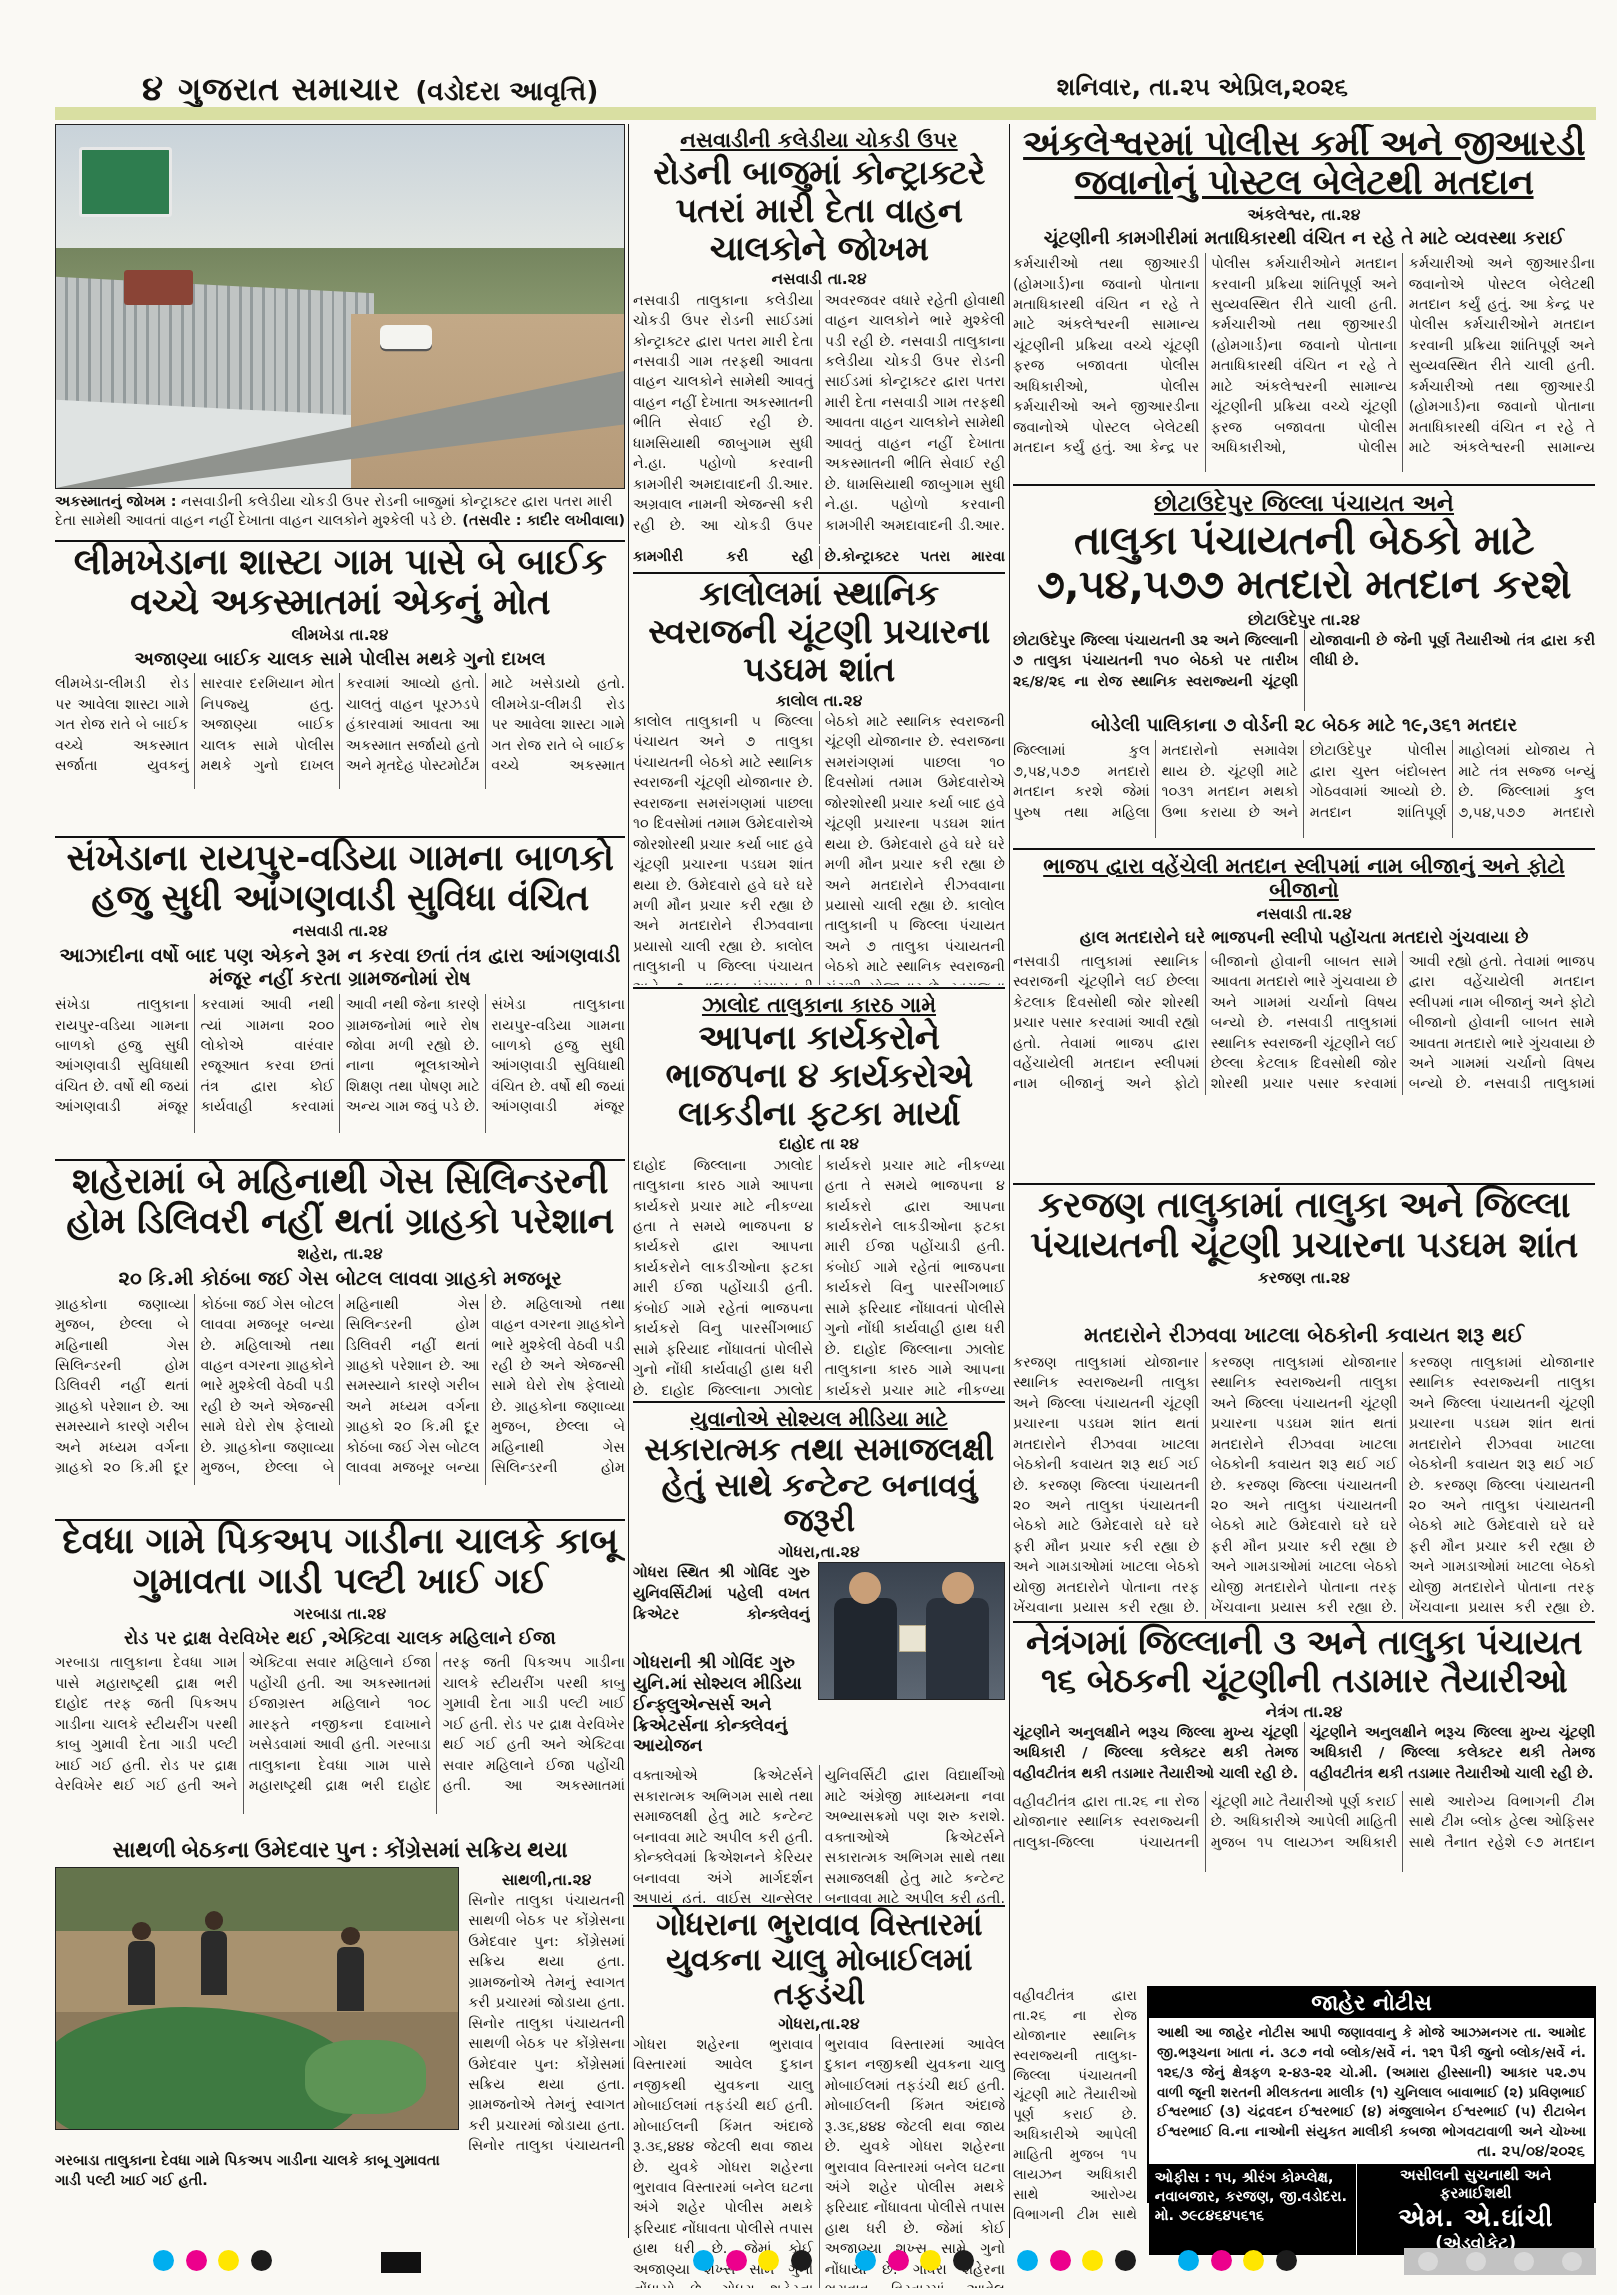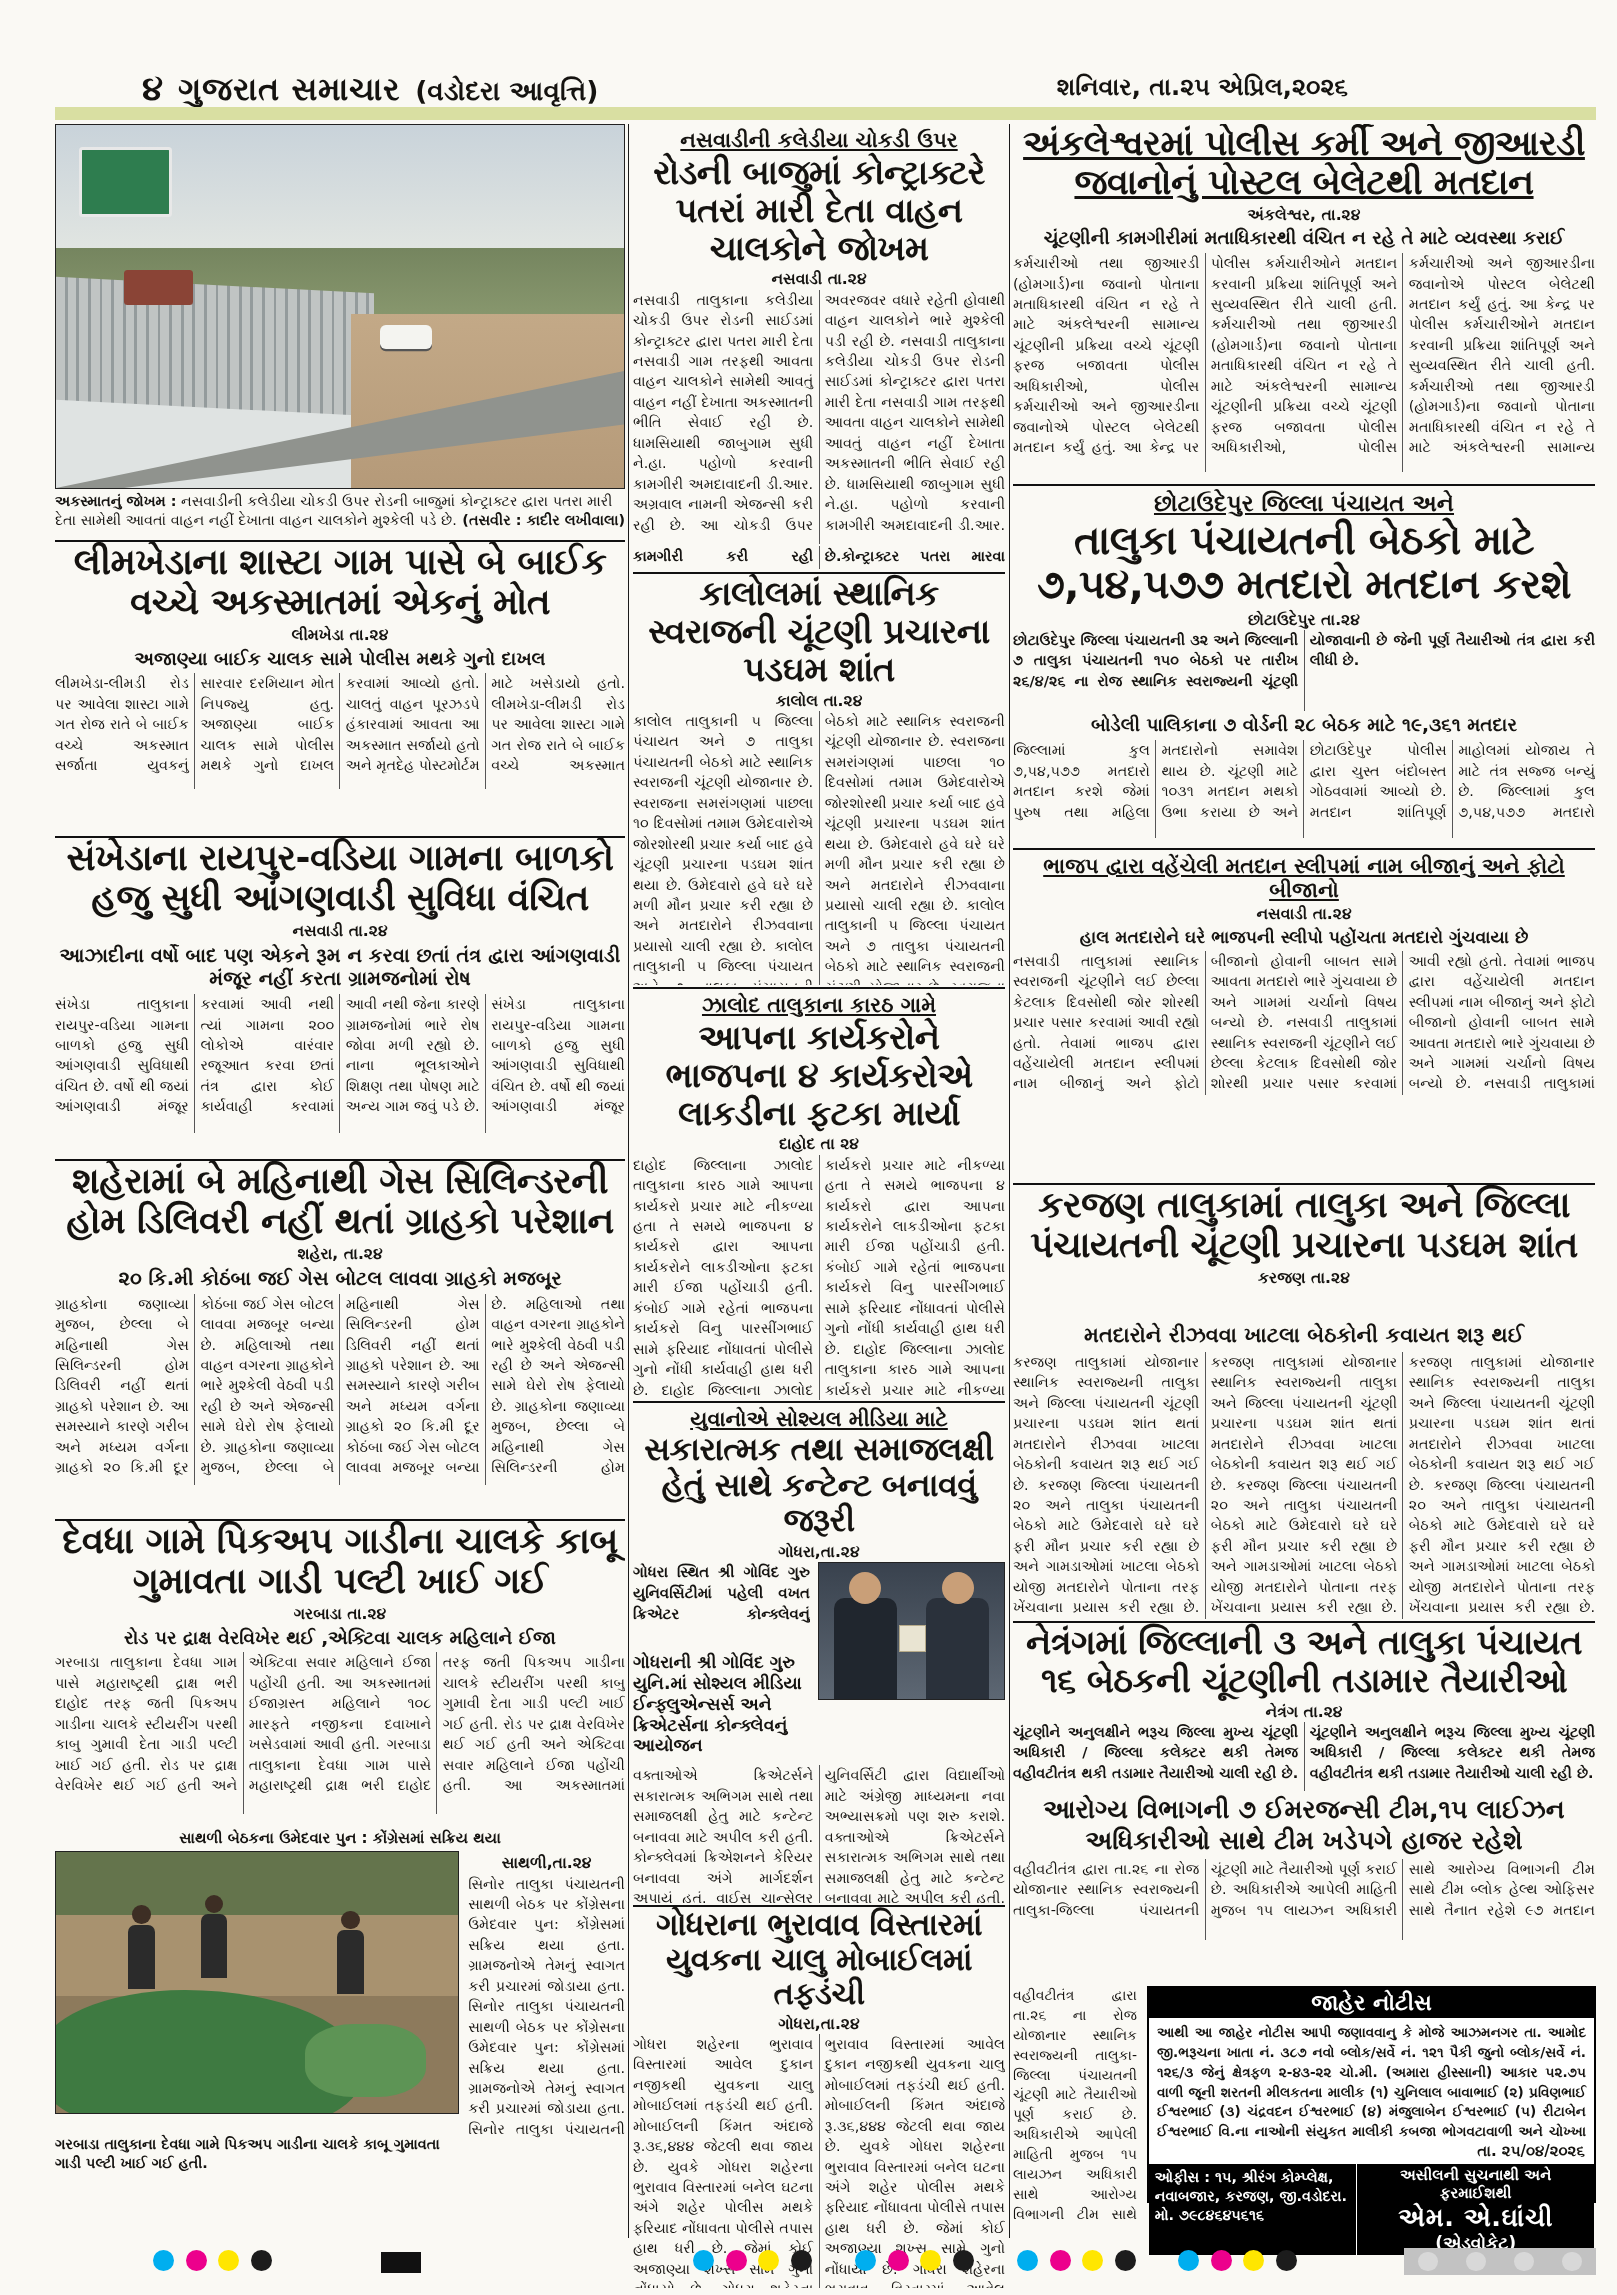--- a/index.html
+++ b/index.html
@@ -121,21 +121,21 @@
     <div class="dateline">શહેરા, તા.૨૪</div>
     <div class="subhead" style="font-size:19.6px;">૨૦ કિ.મી કોઠંબા જઈ ગેસ બોટલ લાવવા ગ્રાહકો મજબૂર</div>
     <div class="body" style="column-count:4;height:191px;">ગ્રાહકોના જણાવ્યા મુજબ, છેલ્લા બે મહિનાથી ગેસ સિલિન્ડરની હોમ ડિલિવરી નહીં થતાં ગ્રાહકો પરેશાન છે. આ સમસ્યાને કારણે ગરીબ અને મધ્યમ વર્ગના ગ્રાહકો ૨૦ કિ.મી દૂર કોઠંબા જઈ ગેસ બોટલ લાવવા મજબૂર બન્યા છે. મહિલાઓ તથા વાહન વગરના ગ્રાહકોને ભારે મુશ્કેલી વેઠવી પડી રહી છે અને એજન્સી સામે ઘેરો રોષ ફેલાયો છે. ગ્રાહકોના જણાવ્યા મુજબ, છેલ્લા બે મહિનાથી ગેસ સિલિન્ડરની હોમ ડિલિવરી નહીં થતાં ગ્રાહકો પરેશાન છે. આ સમસ્યાને કારણે ગરીબ અને મધ્યમ વર્ગના ગ્રાહકો ૨૦ કિ.મી દૂર કોઠંબા જઈ ગેસ બોટલ લાવવા મજબૂર બન્યા છે. મહિલાઓ તથા વાહન વગરના ગ્રાહકોને ભારે મુશ્કેલી વેઠવી પડી રહી છે અને એજન્સી સામે ઘેરો રોષ ફેલાયો છે. ગ્રાહકોના જણાવ્યા મુજબ, છેલ્લા બે મહિનાથી ગેસ સિલિન્ડરની હોમ ડિલિવરી નહીં થતાં ગ્રાહકો પરેશાન છે. આ સમસ્યાને કારણે ગરીબ અને મધ્યમ વર્ગના ગ્રાહકો ૨૦ કિ.મી દૂર કોઠંબા જઈ ગેસ બોટલ લાવવા મજબૂર બન્યા છે. મહિલાઓ તથા વાહન વગરના ગ્રાહકોને ભારે મુશ્કેલી વેઠવી પડી રહી છે અને એજન્સી સામે ઘેરો રોષ ફેલાયો છે. ગ્રાહકોના જણાવ્યા મુજબ, છેલ્લા બે મહિનાથી ગેસ સિલિન્ડરની હોમ ડિલિવરી નહીં થતાં ગ્રાહકો પરેશાન છે. આ સમસ્યાને કારણે ગરીબ અને મધ્યમ વર્ગના ગ્રાહકો ૨૦ કિ.મી દૂર કોઠંબા જઈ ગેસ બોટલ લાવવા મજબૂર બન્યા છે. મહિલાઓ તથા વાહન વગરના ગ્રાહકોને ભારે મુશ્કેલી વેઠવી પડી રહી છે અને એજન્સી સામે ઘેરો રોષ ફેલાયો છે. ગ્રાહકોના જણાવ્યા મુજબ, છેલ્લા બે મહિનાથી ગેસ સિલિન્ડરની હોમ ડિલિવરી નહીં થતાં ગ્રાહકો પરેશાન છે. આ સમસ્યાને કારણે ગરીબ અને મધ્યમ વર્ગના ગ્રાહકો ૨૦ કિ.મી દૂર કોઠંબા જઈ ગેસ બોટલ લાવવા મજબૂર બન્યા છે. મહિલાઓ તથા વાહન વગરના ગ્રાહકોને ભારે મુશ્કેલી વેઠવી પડી રહી છે અને એજન્સી સામે ઘેરો રોષ ફેલાયો છે.</div>
   </div>
 
   <div class="art rule-top" style="left:55px;top:1519px;width:570px;height:734px;">
     <div class="hl" style="font-size:36px;">દેવધા ગામે પિકઅપ ગાડીના ચાલકે કાબૂ ગુમાવતા ગાડી પલ્ટી ખાઈ ગઈ</div>
     <div class="dateline">ગરબાડા તા.૨૪</div>
     <div class="subhead" style="font-size:18.5px;">રોડ પર દ્રાક્ષ વેરવિખેર થઈ ,એક્ટિવા ચાલક મહિલાને ઈજા</div>
     <div class="body" style="column-count:3;height:162px;">ગરબાડા તાલુકાના દેવધા ગામ પાસે મહારાષ્ટ્રથી દ્રાક્ષ ભરી દાહોદ તરફ જતી પિકઅપ ગાડીના ચાલકે સ્ટીયરીંગ પરથી કાબુ ગુમાવી દેતા ગાડી પલ્ટી ખાઈ ગઈ હતી. રોડ પર દ્રાક્ષ વેરવિખેર થઈ ગઈ હતી અને એક્ટિવા સવાર મહિલાને ઈજા પહોંચી હતી. આ અકસ્માતમાં ઈજાગ્રસ્ત મહિલાને ૧૦૮ મારફતે નજીકના દવાખાને ખસેડવામાં આવી હતી. ગરબાડા તાલુકાના દેવધા ગામ પાસે મહારાષ્ટ્રથી દ્રાક્ષ ભરી દાહોદ તરફ જતી પિકઅપ ગાડીના ચાલકે સ્ટીયરીંગ પરથી કાબુ ગુમાવી દેતા ગાડી પલ્ટી ખાઈ ગઈ હતી. રોડ પર દ્રાક્ષ વેરવિખેર થઈ ગઈ હતી અને એક્ટિવા સવાર મહિલાને ઈજા પહોંચી હતી. આ અકસ્માતમાં ઈજાગ્રસ્ત મહિલાને ૧૦૮ મારફતે નજીકના દવાખાને ખસેડવામાં આવી હતી. ગરબાડા તાલુકાના દેવધા ગામ પાસે મહારાષ્ટ્રથી દ્રાક્ષ ભરી દાહોદ તરફ જતી પિકઅપ ગાડીના ચાલકે સ્ટીયરીંગ પરથી કાબુ ગુમાવી દેતા ગાડી પલ્ટી ખાઈ ગઈ હતી. રોડ પર દ્રાક્ષ વેરવિખેર થઈ ગઈ હતી અને એક્ટિવા સવાર મહિલાને ઈજા પહોંચી હતી. આ અકસ્માતમાં ઈજાગ્રસ્ત મહિલાને ૧૦૮ મારફતે નજીકના દવાખાને ખસેડવામાં આવી હતી. ગરબાડા તાલુકાના દેવધા ગામ પાસે મહારાષ્ટ્રથી દ્રાક્ષ ભરી દાહોદ તરફ જતી પિકઅપ ગાડીના ચાલકે સ્ટીયરીંગ પરથી કાબુ ગુમાવી દેતા ગાડી પલ્ટી ખાઈ ગઈ હતી. રોડ પર દ્રાક્ષ વેરવિખેર થઈ ગઈ હતી અને એક્ટિવા સવાર મહિલાને ઈજા પહોંચી હતી. આ અકસ્માતમાં ઈજાગ્રસ્ત મહિલાને ૧૦૮ મારફતે નજીકના દવાખાને ખસેડવામાં આવી હતી.</div>
-    <div class="subhead" style="font-size:15px;margin-top:15px;">સાથળી બેઠકના ઉમેદવાર પુન : કોંગ્રેસમાં સક્રિય થયા</div>
+    <div class="subhead" style="font-size:22px;margin-top:23px;font-family:Liberation Serif, serif;">સાથળી બેઠકના ઉમેદવાર પુન : કોંગ્રેસમાં સક્રિય થયા</div>
     <div style="display:flex;gap:9.2px;margin-top:3.5px;">
       <div style="flex:0 0 404px;">
         <div class="ph3" style="width:402px;height:261px;">
           <div class="person" style="left:18%;top:28%;">
               <i></i>
             </div>
           <div class="person" style="left:36%;top:24%;">
               <i></i>
             </div>
           <div class="person" style="left:70%;top:30%;">
@@ -229,21 +229,20 @@
     <div class="hl" style="font-size:36px;">કરજણ તાલુકામાં  તાલુકા અને જિલ્લા પંચાયતની ચૂંટણી પ્રચારના પડઘમ શાંત</div>
     <div class="dateline">કરજણ તા.૨૪</div>
     <div class="subhead" style="font-size:21px;margin-top:36px;">મતદારોને રીઝવવા ખાટલા બેઠકોની કવાયત શરૂ થઈ</div>
     <div class="body" style="column-count:3;height:271px;">કરજણ તાલુકામાં યોજાનાર સ્થાનિક સ્વરાજ્યની તાલુકા અને જિલ્લા પંચાયતની ચૂંટણી પ્રચારના પડઘમ શાંત થતાં મતદારોને રીઝવવા ખાટલા બેઠકોની કવાયત શરૂ થઈ ગઈ છે. કરજણ જિલ્લા પંચાયતની ૨૦ અને તાલુકા પંચાયતની બેઠકો માટે ઉમેદવારો ઘરે ઘરે ફરી મૌન પ્રચાર કરી રહ્યા છે અને ગામડાઓમાં ખાટલા બેઠકો યોજી મતદારોને પોતાના તરફ ખેંચવાના પ્રયાસ કરી રહ્યા છે. કરજણ તાલુકામાં યોજાનાર સ્થાનિક સ્વરાજ્યની તાલુકા અને જિલ્લા પંચાયતની ચૂંટણી પ્રચારના પડઘમ શાંત થતાં મતદારોને રીઝવવા ખાટલા બેઠકોની કવાયત શરૂ થઈ ગઈ છે. કરજણ જિલ્લા પંચાયતની ૨૦ અને તાલુકા પંચાયતની બેઠકો માટે ઉમેદવારો ઘરે ઘરે ફરી મૌન પ્રચાર કરી રહ્યા છે અને ગામડાઓમાં ખાટલા બેઠકો યોજી મતદારોને પોતાના તરફ ખેંચવાના પ્રયાસ કરી રહ્યા છે. કરજણ તાલુકામાં યોજાનાર સ્થાનિક સ્વરાજ્યની તાલુકા અને જિલ્લા પંચાયતની ચૂંટણી પ્રચારના પડઘમ શાંત થતાં મતદારોને રીઝવવા ખાટલા બેઠકોની કવાયત શરૂ થઈ ગઈ છે. કરજણ જિલ્લા પંચાયતની ૨૦ અને તાલુકા પંચાયતની બેઠકો માટે ઉમેદવારો ઘરે ઘરે ફરી મૌન પ્રચાર કરી રહ્યા છે અને ગામડાઓમાં ખાટલા બેઠકો યોજી મતદારોને પોતાના તરફ ખેંચવાના પ્રયાસ કરી રહ્યા છે. કરજણ તાલુકામાં યોજાનાર સ્થાનિક સ્વરાજ્યની તાલુકા અને જિલ્લા પંચાયતની ચૂંટણી પ્રચારના પડઘમ શાંત થતાં મતદારોને રીઝવવા ખાટલા બેઠકોની કવાયત શરૂ થઈ ગઈ છે. કરજણ જિલ્લા પંચાયતની ૨૦ અને તાલુકા પંચાયતની બેઠકો માટે ઉમેદવારો ઘરે ઘરે ફરી મૌન પ્રચાર કરી રહ્યા છે અને ગામડાઓમાં ખાટલા બેઠકો યોજી મતદારોને પોતાના તરફ ખેંચવાના પ્રયાસ કરી રહ્યા છે. કરજણ તાલુકામાં યોજાનાર સ્થાનિક સ્વરાજ્યની તાલુકા અને જિલ્લા પંચાયતની ચૂંટણી પ્રચારના પડઘમ શાંત થતાં મતદારોને રીઝવવા ખાટલા બેઠકોની કવાયત શરૂ થઈ ગઈ છે. કરજણ જિલ્લા પંચાયતની ૨૦ અને તાલુકા પંચાયતની બેઠકો માટે ઉમેદવારો ઘરે ઘરે ફરી મૌન પ્રચાર કરી રહ્યા છે અને ગામડાઓમાં ખાટલા બેઠકો યોજી મતદારોને પોતાના તરફ ખેંચવાના પ્રયાસ કરી રહ્યા છે. કરજણ તાલુકામાં યોજાનાર સ્થાનિક સ્વરાજ્યની તાલુકા અને જિલ્લા પંચાયતની ચૂંટણી પ્રચારના પડઘમ શાંત થતાં મતદારોને રીઝવવા ખાટલા બેઠકોની કવાયત શરૂ થઈ ગઈ છે. કરજણ જિલ્લા પંચાયતની ૨૦ અને તાલુકા પંચાયતની બેઠકો માટે ઉમેદવારો ઘરે ઘરે ફરી મૌન પ્રચાર કરી રહ્યા છે અને ગામડાઓમાં ખાટલા બેઠકો યોજી મતદારોને પોતાના તરફ ખેંચવાના પ્રયાસ કરી રહ્યા છે.</div>
   </div>
 
   <div class="art rule-top" style="left:1013px;top:1621px;width:582px;height:358px;">
     <div class="hl" style="font-size:34px;">નેત્રંગમાં જિલ્લાની ૩ અને તાલુકા પંચાયત ૧૬ બેઠકની ચૂંટણીની તડામાર તૈયારીઓ</div>
     <div class="dateline">નેત્રંગ તા.૨૪</div>
     <div class="body lead-b" style="column-count:2;height:69px;">ચૂંટણીને અનુલક્ષીને ભરૂચ જિલ્લા મુખ્ય ચૂંટણી અધિકારી / જિલ્લા કલેક્ટર થકી તેમજ વહીવટીતંત્ર થકી તડામાર તૈયારીઓ ચાલી રહી છે. ચૂંટણીને અનુલક્ષીને ભરૂચ જિલ્લા મુખ્ય ચૂંટણી અધિકારી / જિલ્લા કલેક્ટર થકી તેમજ વહીવટીતંત્ર થકી તડામાર તૈયારીઓ ચાલી રહી છે.</div>
-    <div class="subhead" style="font-size:25.4px;">આરોગ્ય વિભાગની ૭ ઈમરજન્સી ટીમ,૧૫ લાઈઝન અધિકારીઓ સાથે ટીમ ખડેપગે હાજર રહેશે</div>
     <div class="body" style="column-count:3;height:81px;">વહીવટીતંત્ર દ્વારા તા.૨૬ ના રોજ યોજાનાર સ્થાનિક સ્વરાજ્યની તાલુકા-જિલ્લા પંચાયતની ચૂંટણી માટે તૈયારીઓ પૂર્ણ કરાઈ છે. અધિકારીએ આપેલી માહિતી મુજબ ૧૫ લાયઝન અધિકારી સાથે આરોગ્ય વિભાગની ટીમ સાથે ટીમ બ્લોક હેલ્થ ઓફિસર સાથે તૈનાત રહેશે ૯૭ મતદાન મથકો ખાતે ઈમરજન્સી કીટ આપશે. વહીવટીતંત્ર દ્વારા તા.૨૬ ના રોજ યોજાનાર સ્થાનિક સ્વરાજ્યની તાલુકા-જિલ્લા પંચાયતની ચૂંટણી માટે તૈયારીઓ પૂર્ણ કરાઈ છે. અધિકારીએ આપેલી માહિતી મુજબ ૧૫ લાયઝન અધિકારી સાથે આરોગ્ય વિભાગની ટીમ સાથે ટીમ બ્લોક હેલ્થ ઓફિસર સાથે તૈનાત રહેશે ૯૭ મતદાન મથકો ખાતે ઈમરજન્સી કીટ આપશે.</div>
   </div>
 
   <div class="art" style="left:1013px;top:1986px;width:124px;height:243px;">
     <div class="body" style="column-count:1;height:243px;font-size:14px;">વહીવટીતંત્ર દ્વારા તા.૨૬ ના રોજ યોજાનાર સ્થાનિક સ્વરાજ્યની તાલુકા-જિલ્લા પંચાયતની ચૂંટણી માટે તૈયારીઓ પૂર્ણ કરાઈ છે. અધિકારીએ આપેલી માહિતી મુજબ ૧૫ લાયઝન અધિકારી સાથે આરોગ્ય વિભાગની ટીમ સાથે ટીમ બ્લોક હેલ્થ ઓફિસર સાથે તૈનાત રહેશે ૯૭ મતદાન મથકો ખાતે ઈમરજન્સી કીટ આપશે. વહીવટીતંત્ર દ્વારા તા.૨૬ ના રોજ યોજાનાર સ્થાનિક સ્વરાજ્યની તાલુકા-જિલ્લા પંચાયતની ચૂંટણી માટે તૈયારીઓ પૂર્ણ કરાઈ છે. અધિકારીએ આપેલી માહિતી મુજબ ૧૫ લાયઝન અધિકારી સાથે આરોગ્ય વિભાગની ટીમ સાથે ટીમ બ્લોક હેલ્થ ઓફિસર સાથે તૈનાત રહેશે ૯૭ મતદાન મથકો ખાતે ઈમરજન્સી કીટ આપશે.</div>
   </div>
 
   <div class="notice" style="left:1147px;top:1986px;width:445px;height:213px;position:absolute;">
     <div class="notice-title">જાહેર નોટીસ</div>
     <div class="notice-body" style="height:113px;">આથી આ જાહેર નોટીસ આપી જણાવવાનુ કે મોજે આઝમનગર તા. આમોદ જી.ભરૂચના ખાતા નં. ૩૮૭ નવો બ્લોક/સર્વે નં. ૧૨૧ પૈકી જુનો બ્લોક/સર્વે નં. ૧૨૬/૩ જેનું ક્ષેત્રફળ ૨-૪૩-૨૨ ચો.મી. (અમારા હીસ્સાની) આકાર ૫૨.૭૫ વાળી જૂની શરતની મીલકતના માલીક (૧) ચુનિલાલ બાવાભાઈ (૨) પ્રવિણભાઈ ઈશ્વરભાઈ (૩) ચંદ્રવદન ઈશ્વરભાઈ (૪) મંજુલાબેન ઈશ્વરભાઈ (૫) રીટાબેન ઈશ્વરભાઈ વિ.ના નાઓની સંયુકત માલીકી કબજા ભોગવટાવાળી અને ચોખ્ખા ટાઈટલવાળી હોવાનુ જણાવી અમારા અસીલ ને વેચાણ આપવાનું નક્કી કરેલ છે. જે થી સદર મીલકત બાબતે અમારા અસીલે અમારી પાસે ટાઈટલ કલીયર સર્ટીફીકેટની માંગણી કરેલ છે. જેથી સદર બ્લોક વાળી મીલકત માં કોઈનો કોઈ પણ લાગ, ભાગ, હકક, હીત, સબંધ, બોજો, અલાખો, ઈતર તથા કોઈનો કોઈપણ પ્રકારના હકકો રહેલા હોય તો તેઓએ આ નોટીસ પ્રસિધ્ધ થયેથી દિન-૧૦ મા અમોને લેખિતમાં દસ્તાવેજી પુરાવાસહ અમારા નીચે જણાવેલ સરનામે જાણ કરવી. જો સદર મુદતમાં કોઈનો લેખીતમાં વાંધો કે તકરાર રજુ કરવામાં નહી આવે તો મુદત વિત્યે સદર બ્લોક અંગે ટાઈટલ કલીયર સર્ટીફીકેટ આપવામાં આવશે. ત્યાર બાદ કોઈની પણ કોઈપણ પ્રકારની તકરાર ચાલશે નહી. તેની ખાસ નોંધ લેવી.</div>

